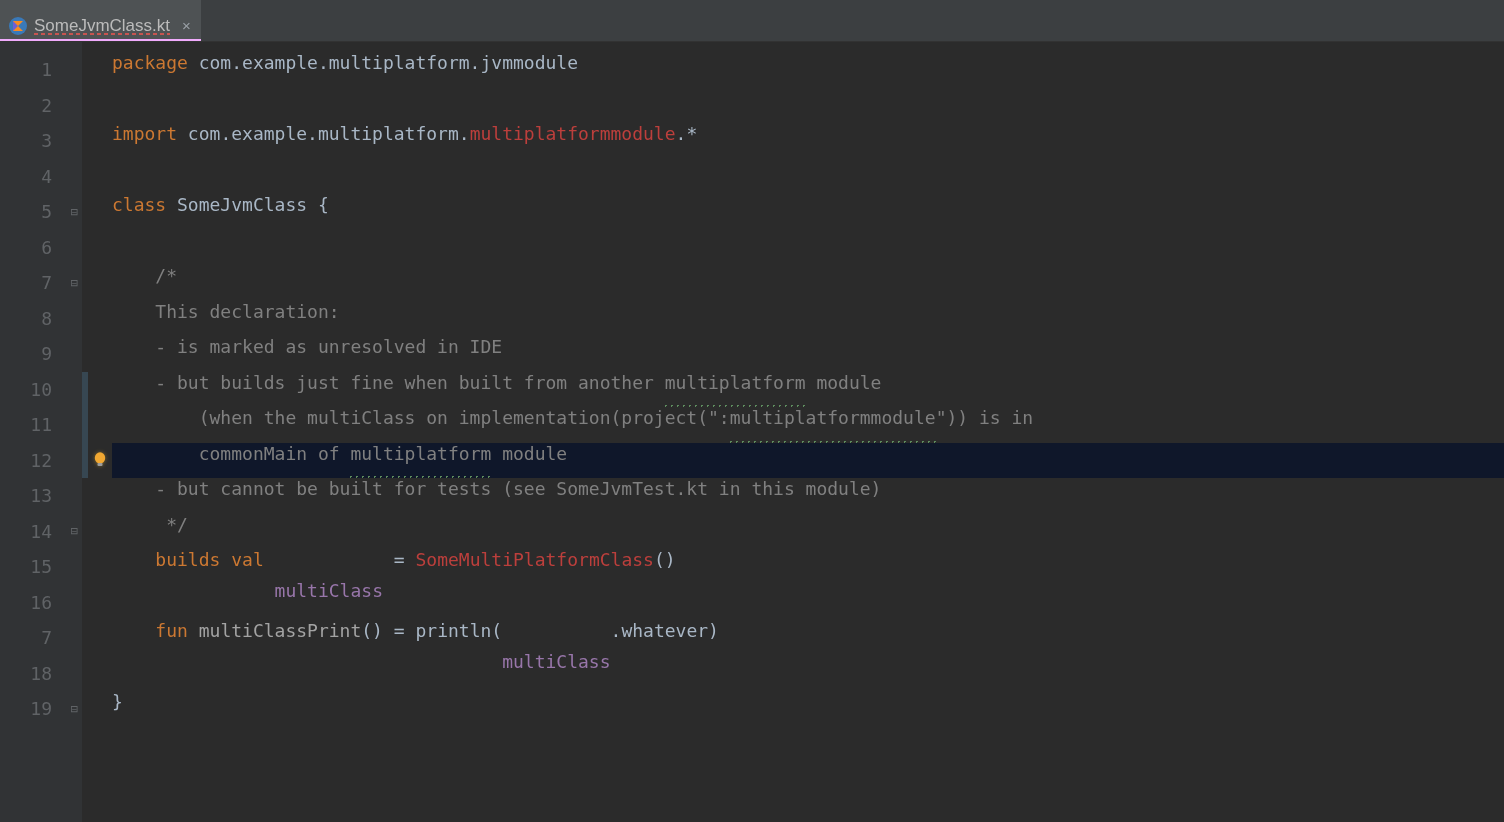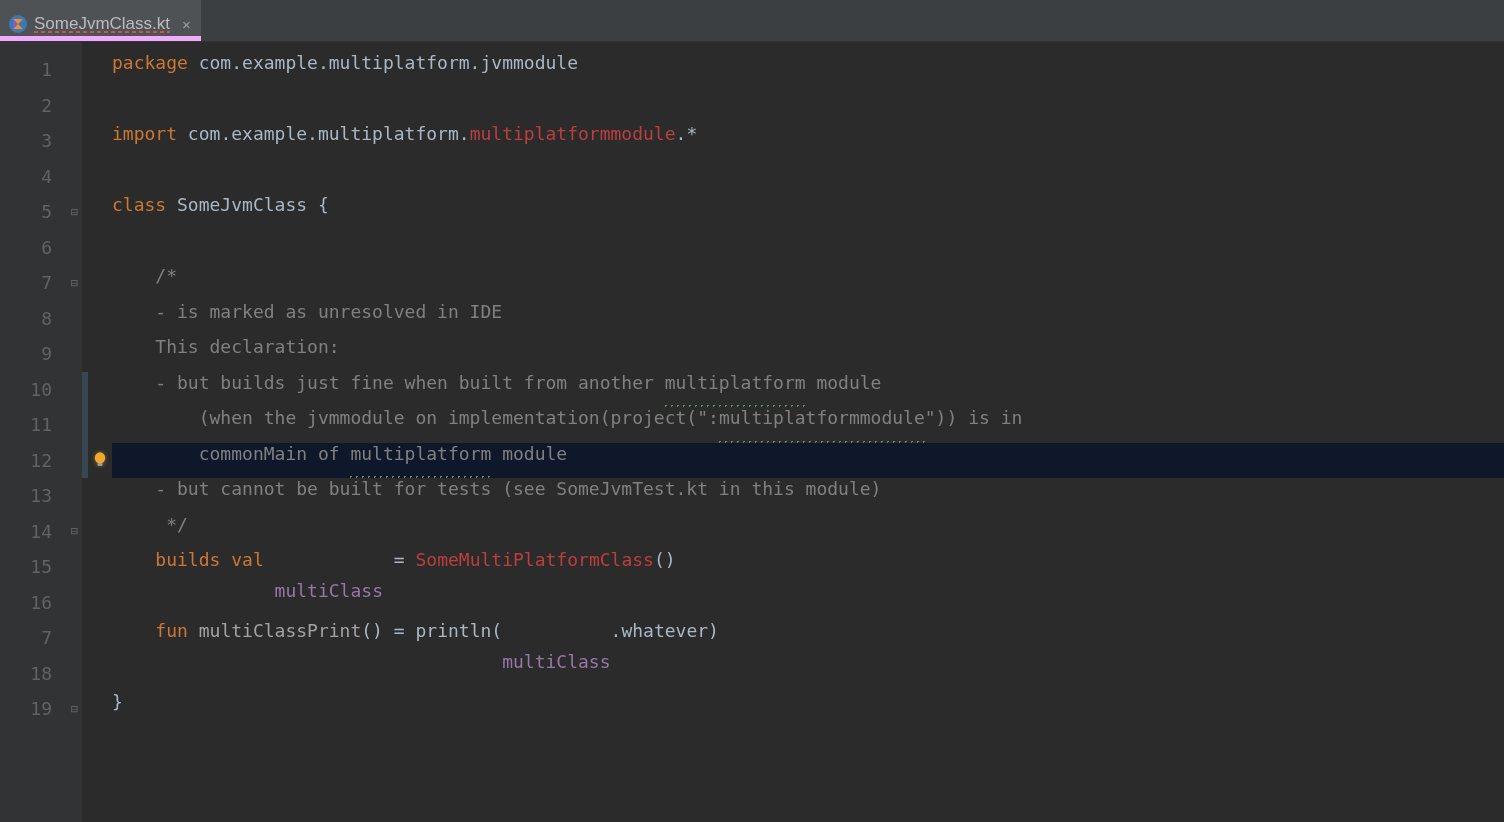--- a/index.html
+++ b/index.html
@@ -17,21 +17,21 @@
     background: #3c3f41;
     display: flex;
     align-items: stretch;
     border-bottom: 1px solid #323232;
   }
   .tab {
     display: flex;
     align-items: center;
     padding: 12px 10px 0 8px;
     background: #4e5254;
-    border-bottom: 5px solid #f0abfc;
+    border-bottom: 2px solid #f0abfc;
     gap: 6px;
     font-family: -apple-system, 'Segoe UI', sans-serif;
     font-size: 17px;
   }
   .tab .file-icon svg { display:block; }
   .tab .file-name {
     color: #bbbbbb;
     position: relative;
   }
   .tab .file-name::after {
@@ -255,24 +255,24 @@
   </div>
 
   <div class="code">
     <div class="line"><span class="kw">package</span><span class="ident"> com.example.multiplatform.jvmmodule</span></div>
     <div class="line"></div>
     <div class="line"><span class="kw">import</span><span class="ident"> com.example.multiplatform.</span><span class="err">multiplatformmodule</span><span class="ident">.*</span></div>
     <div class="line"></div>
     <div class="line"><span class="kw">class</span><span class="ident"> SomeJvmClass </span><span class="ident">{</span></div>
     <div class="line"></div>
     <div class="line"><span class="comment">    /*</span></div>
+    <div class="line"><span class="comment">    This declaration:</span></div>
     <div class="line"><span class="comment">    - is marked as unresolved in IDE</span></div>
-    <div class="line"><span class="comment">    This declaration:</span></div>
     <div class="line"><span class="comment">    - but builds just fine when built from another </span><span class="comment spell">multiplatform</span><span class="comment"> module</span></div>
-    <div class="line"><span class="comment">        (when the jvmmodule on implementation(project(":</span><span class="comment spell">multiplatformmodule</span><span class="comment">")) is in</span></div>
+    <div class="line"><span class="comment">        (when the multiClass on implementation(project(":</span><span class="comment spell">multiplatformmodule</span><span class="comment">")) is in</span></div>
     <div class="line hl"><span class="comment">        commonMain of </span><span class="comment spell">multiplatform</span><span class="comment"> module</span></div>
     <div class="line"><span class="comment">    - but cannot be built for tests (see SomeJvmTest.kt in this module)</span></div>
     <div class="line"><span class="comment">     */</span></div>
     <div class="line"><span>    </span><span class="kw">builds</span><span> </span><span class="kw">val</span><span> </span><span class="prop">multiClass</span><span class="ident"> = </span><span class="err">SomeMultiPlatformClass</span><span class="ident">()</span></div>
     <div class="line"></div>
     <div class="line"><span>    </span><span class="kw">fun</span><span> </span><span class="func">multiClassPrint</span><span class="ident">() = println(</span><span class="prop">multiClass</span><span class="ident">.whatever)</span></div>
     <div class="line"></div>
     <div class="line"><span class="ident">}</span></div>
   </div>
 

